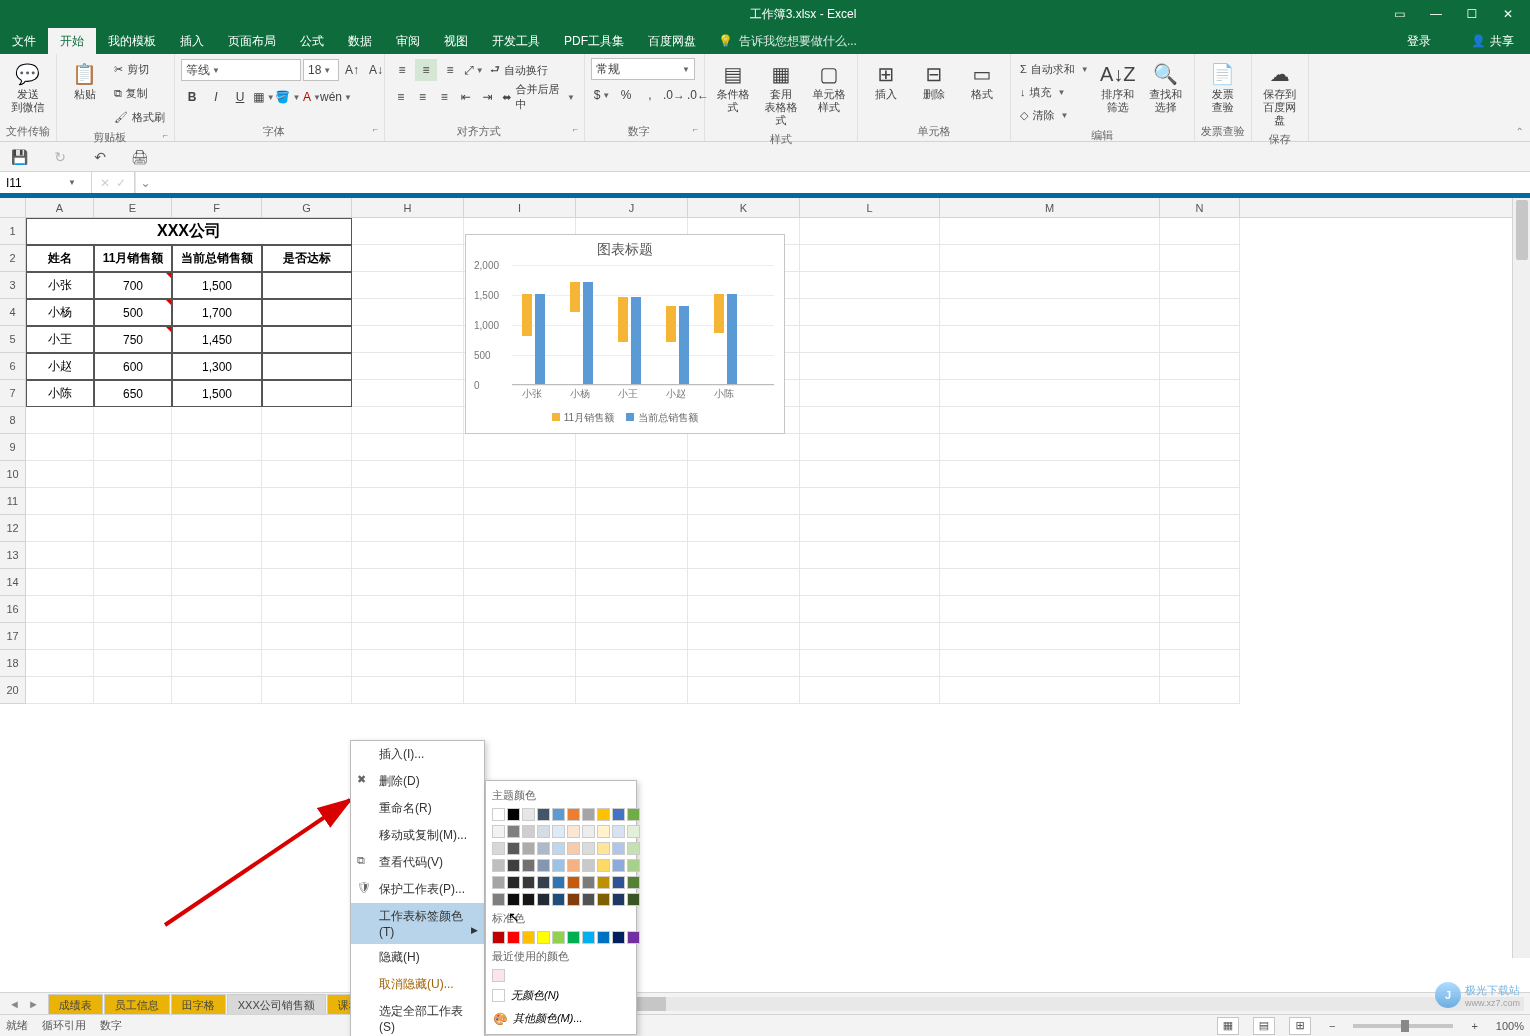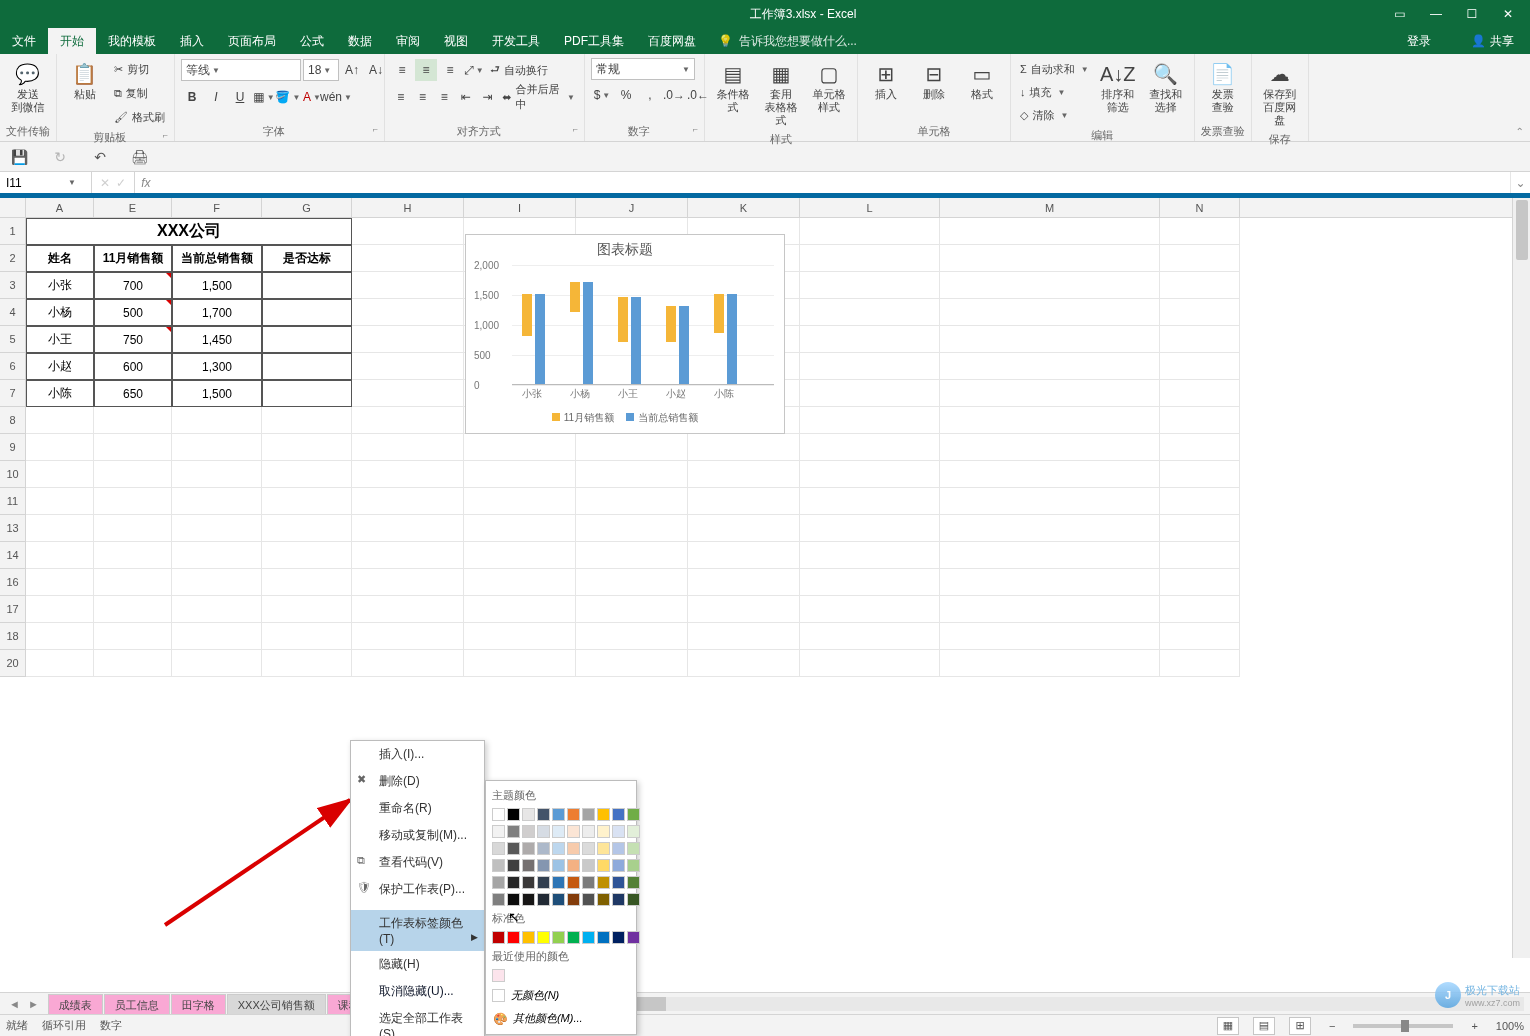--- a/index.html
+++ b/index.html
@@ -77,42 +77,42 @@
 .bar { width: 10px; }
 .bar.y { background: #f5b638; }
 .bar.b { background: #5b9bd5; }
 .xlab { position: absolute; top: 122px; font-size: 10px; color: #777; width: 40px; text-align: center; }
 .legend { display: flex; justify-content: center; gap: 12px; font-size: 10px; color: #666; margin-top: 26px; }
 .legend .sw { display: inline-block; width: 8px; height: 8px; margin-right: 4px; }
 
 
 .context-menu { position: absolute; left: 350px; top: 740px; width: 135px; background: #fff; border: 1px solid #bcbcbc; box-shadow: 2px 2px 6px rgba(0,0,0,0.2); font-size: 12px; z-index: 100; }
 .context-menu .item { padding: 5px 10px 5px 28px; position: relative; cursor: pointer; color: #333; }
-.context-menu .item.highlight { background: #b7d4ea; margin-top: 7px; }
-.context-menu .item.disabled { color: #0f172a; cursor: default; }
+.context-menu .item.highlight { background: #b7d4ea; }
+.context-menu .item.disabled { color: #a16207; cursor: default; }
 .context-menu .item .arrow { position: absolute; right: 6px; font-size: 9px; }
 .context-menu .item .micon { position: absolute; left: 6px; font-size: 11px; color: #666; }
 
 
 .color-menu { position: absolute; left: 485px; top: 780px; width: 152px; background: #fff; border: 1px solid #bcbcbc; box-shadow: 2px 2px 6px rgba(0,0,0,0.2); font-size: 11px; z-index: 101; padding: 4px; }
 .color-menu .section-label { color: #666; padding: 3px 2px; }
 .color-grid { display: grid; grid-template-columns: repeat(10, 13px); gap: 2px; padding: 2px; }
 .color-sw { width: 13px; height: 13px; border: 1px solid #ccc; cursor: pointer; }
 .color-menu .row-item { display: flex; align-items: center; gap: 6px; padding: 4px 2px; cursor: pointer; font-style: italic; }
 .cursor-arrow { position: absolute; left: 508px; top: 909px; z-index: 200; font-size: 14px; pointer-events:none;}
 
 
 .red-arrow { position: absolute; left: 160px; top: 790px; width: 200px; height: 140px; z-index: 90; pointer-events: none; }
 
 
 .sheet-bar { position: absolute; bottom: 22px; left: 0; right: 0; height: 22px; background: #f3f3f3; border-top: 1px solid #d4d4d4; display: flex; align-items: center; font-size: 11px; }
 .sheet-nav { display: flex; gap: 2px; padding: 0 6px; color: #888; }
 .sheet-nav span { cursor: pointer; padding: 0 3px; }
 .sheet-tabs { display: flex; align-items: stretch; }
-.sheet-tab { padding: 3px 10px; background: #f9a8d4; border: 1px solid #ccc; border-bottom: none; margin-right: 1px; cursor: pointer; position: relative; top: 1px; color: #444; }
+.sheet-tab { padding: 3px 10px; background: #eab308; border: 1px solid #ccc; border-bottom: none; margin-right: 1px; cursor: pointer; position: relative; top: 1px; color: #444; }
 .sheet-tab.selected { background: #d8d8d8; }
 .add-sheet { padding: 3px 8px; color: #888; cursor: pointer; font-size: 14px; }
 .hscroll-track { flex: 1; margin: 0 6px; height: 14px; background: #e8e8e8; position: relative; }
 .hscroll-thumb { position: absolute; left: 0; width: 180px; height: 100%; background: #c6c6c6; }
 
 
 .status-bar { position: absolute; bottom: 0; left: 0; right: 0; height: 22px; background: #f3f3f3; border-top: 1px solid #d4d4d4; display: flex; align-items: center; font-size: 11px; color: #555; padding: 0 6px; gap: 14px; }
 .status-bar .spacer { flex: 1; }
 .view-btn { width: 22px; height: 18px; display: flex; align-items: center; justify-content: center; border: 1px solid #c6c6c6; background: #fff; cursor: pointer; }
 .zoom-slider { width: 100px; height: 4px; background: #c6c6c6; position: relative; }
@@ -373,23 +373,20 @@
 
 <div class="formula-bar">
   <div class="name-box">
     <input value="I11" style="">
     <span class="dd-arrow">▼</span>
   </div>
   <div class="fx-btns">
     <span style="opacity:0.4">✕</span>
     <span style="opacity:0.4">✓</span>
   </div>
-  <div class="fx-input">
-    <span class="fx">fx</span>
-  </div>
   <div class="fx-expand">⌄</div>
 </div>
 
 <div class="grid-area">
   <div class="col-headers" id="colHeaders">
     <div class="corner"></div>
   <div class="col-h" style="width: 68px;">A</div>
       <div class="col-h" style="width: 78px;">E</div>
       <div class="col-h" style="width: 90px;">F</div>
       <div class="col-h" style="width: 90px;">G</div>
@@ -534,20 +531,34 @@
         <div class="cell" style="width: 112px;"></div>
         <div class="cell" style="width: 112px;"></div>
         <div class="cell" style="width: 112px;"></div>
         <div class="cell" style="width: 112px;"></div>
         <div class="cell" style="width: 140px;"></div>
         <div class="cell" style="width: 220px;"></div>
         <div class="cell" style="width: 80px;"></div>
       </div>
       <div class="row">
         <div class="row-h">11</div>
+        <div class="cell" style="width: 68px;"></div>
+        <div class="cell" style="width: 78px;"></div>
+        <div class="cell" style="width: 90px;"></div>
+        <div class="cell" style="width: 90px;"></div>
+        <div class="cell" style="width: 112px;"></div>
+        <div class="cell" style="width: 112px;"></div>
+        <div class="cell" style="width: 112px;"></div>
+        <div class="cell" style="width: 112px;"></div>
+        <div class="cell" style="width: 140px;"></div>
+        <div class="cell" style="width: 220px;"></div>
+        <div class="cell" style="width: 80px;"></div>
+      </div>
+      <div class="row">
+        <div class="row-h">12</div>
         <div class="cell" style="width: 68px;"></div>
         <div class="cell" style="width: 78px;"></div>
         <div class="cell" style="width: 90px;"></div>
         <div class="cell" style="width: 90px;"></div>
         <div class="cell" style="width: 112px;"></div>
         <div class="cell" style="width: 112px;"></div>
         <div class="cell" style="width: 112px;"></div>
         <div class="cell" style="width: 112px;"></div>
         <div class="cell" style="width: 140px;"></div>
         <div class="cell" style="width: 220px;"></div>

